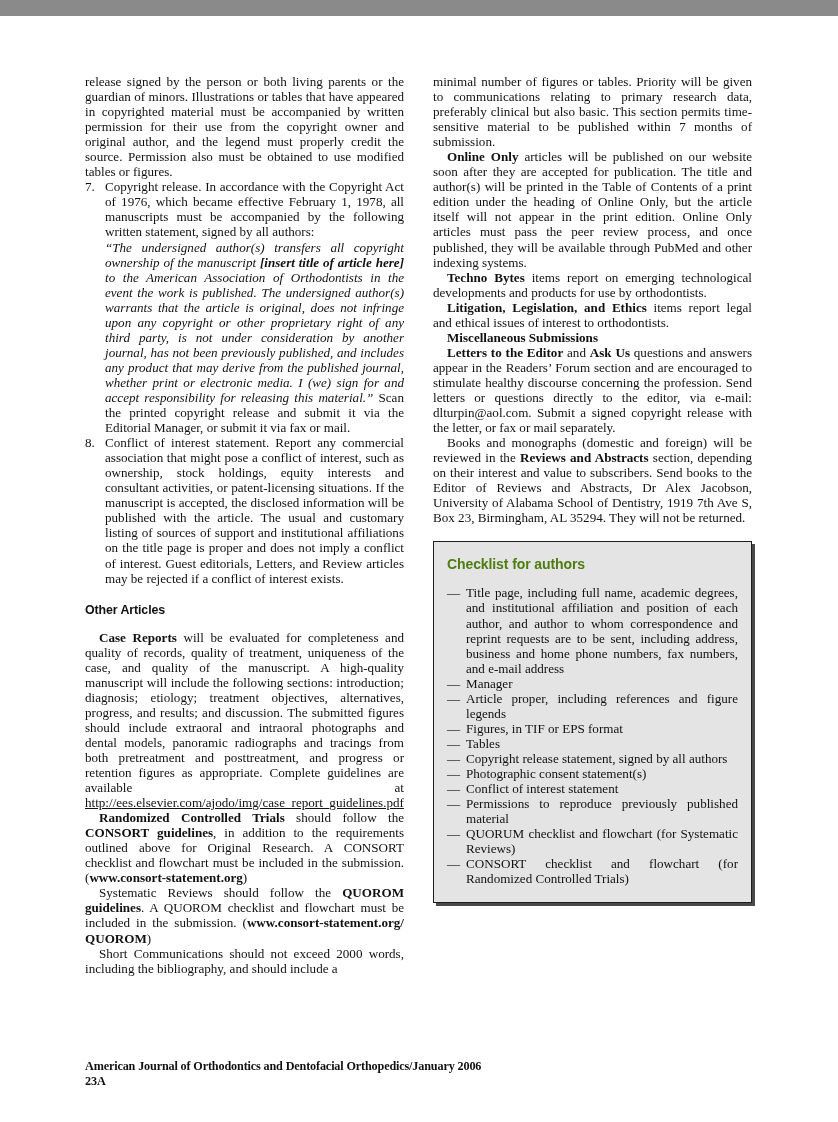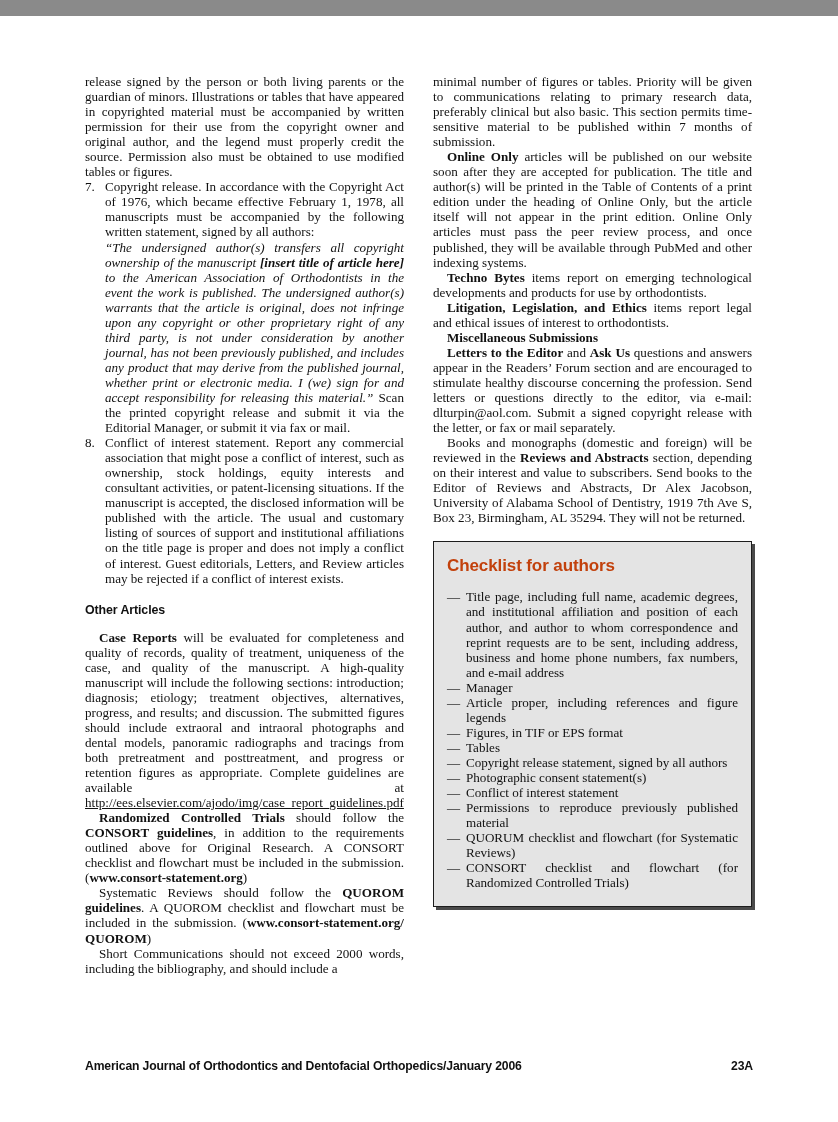--- a/index.html
+++ b/index.html
@@ -87,24 +87,24 @@
     margin-top: 16px;
     background: #e4e4e4;
     border: 1.5px solid #1d1d1d;
     box-shadow: 3px 3px 0 0 #4a4a4a;
     padding: 14px 13px 16px 13px;
     box-sizing: border-box;
     width: 319px;
   }
   .checkbox-panel h3 {
     font-family: "Liberation Sans", sans-serif;
-    font-size: 17px;
+    font-size: 14px;
     font-weight: bold;
     margin: 0 0 13px 0;
-    color: #c2410c;
+    color: #4d7c0f;
     letter-spacing: -0.1px;
   }
   .ck-list { margin: 0; padding: 0; list-style: none; }
   .ck-item {
     display: flex;
     align-items: flex-start;
     font-size: 13.1px;
     line-height: 15.05px;
     color: #111111;
     margin-bottom: 0px;
@@ -121,25 +121,26 @@
 
   
   .footer {
     position: absolute;
     left: 85px;
     top: 1043px;
     width: 668px;
     display: flex;
     justify-content: space-between;
     align-items: baseline;
-    font-family: Liberation Sans, sans-serif;
+    font-family: Liberation Serif, serif;
     font-size: 12.2px;
     font-weight: bold;
     color: #111111;
     letter-spacing: -0.15px;
+    flex-direction: column;
   }
 </style>
 </head>
 <body>
 
 <div class="page">
   <div class="content">
     <div class="cols">
 
       <div class="col">

